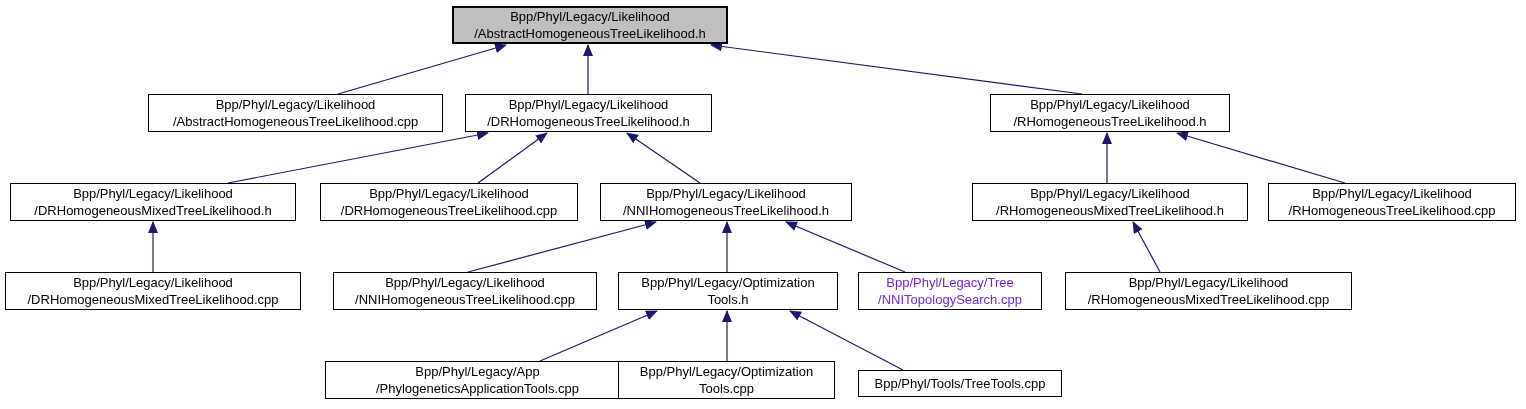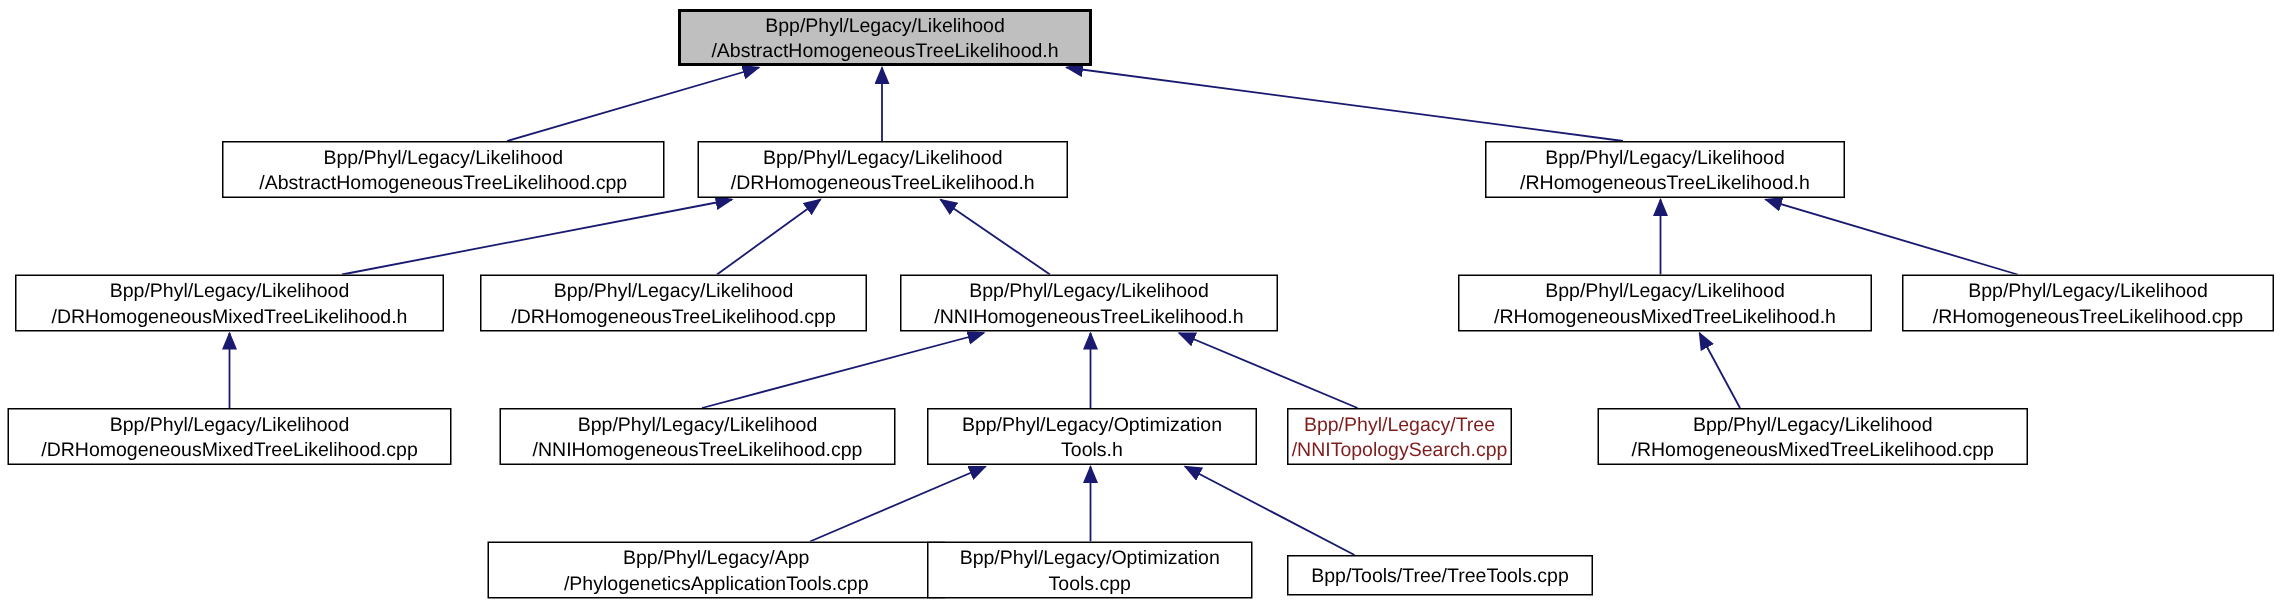--- a/index.html
+++ b/index.html
@@ -104,27 +104,27 @@
 
   <div class="node" style="left: 5px; top: 272px; width: 296px; height: 38px; background: rgb(255, 255, 255); border-color: rgb(0, 0, 0); color: rgb(0, 0, 0);">Bpp/Phyl/Legacy/Likelihood
 /DRHomogeneousMixedTreeLikelihood.cpp</div>
 
   <div class="node" style="left: 333px; top: 272px; width: 264px; height: 38px; background: rgb(255, 255, 255); border-color: rgb(0, 0, 0); color: rgb(0, 0, 0);">Bpp/Phyl/Legacy/Likelihood
 /NNIHomogeneousTreeLikelihood.cpp</div>
 
   <div class="node" style="left: 618px; top: 272px; width: 220px; height: 38px; background: rgb(255, 255, 255); border-color: rgb(0, 0, 0); color: rgb(0, 0, 0);">Bpp/Phyl/Legacy/Optimization
 Tools.h</div>
 
-  <div class="node" style="left: 858px; top: 272px; width: 150px; height: 38px; background: rgb(255, 255, 255); border-color: rgb(0, 0, 0); color: #7f1d1d;">Bpp/Phyl/Legacy/Tree
+  <div class="node" style="left: 858px; top: 272px; width: 184px; height: 38px; background: rgb(255, 255, 255); border-color: rgb(0, 0, 0); color: #6d28d9;">Bpp/Phyl/Legacy/Tree
 /NNITopologySearch.cpp</div>
 
   <div class="node" style="left: 1065px; top: 272px; width: 287px; height: 38px; background: rgb(255, 255, 255); border-color: rgb(0, 0, 0); color: rgb(0, 0, 0);">Bpp/Phyl/Legacy/Likelihood
 /RHomogeneousMixedTreeLikelihood.cpp</div>
 
   <div class="node" style="left: 325px; top: 361px; width: 305px; height: 38px; background: rgb(255, 255, 255); border-color: rgb(0, 0, 0); color: rgb(0, 0, 0);">Bpp/Phyl/Legacy/App
 /PhylogeneticsApplicationTools.cpp</div>
 
   <div class="node" style="left: 618px; top: 361px; width: 217px; height: 38px; background: rgb(255, 255, 255); border-color: rgb(0, 0, 0); color: rgb(0, 0, 0);">Bpp/Phyl/Legacy/Optimization
 Tools.cpp</div>
 
-  <div class="node" style="left: 858px; top: 370px; width: 204px; height: 27px; background: rgb(255, 255, 255); border-color: rgb(0, 0, 0); color: rgb(0, 0, 0);">Bpp/Tools/Tree/TreeTools.cpp</div>
+  <div class="node" style="left: 858px; top: 370px; width: 204px; height: 27px; background: rgb(255, 255, 255); border-color: rgb(0, 0, 0); color: rgb(0, 0, 0);">Bpp/Phyl/Tools/TreeTools.cpp</div>
 
 </div>
 
 </body></html>

